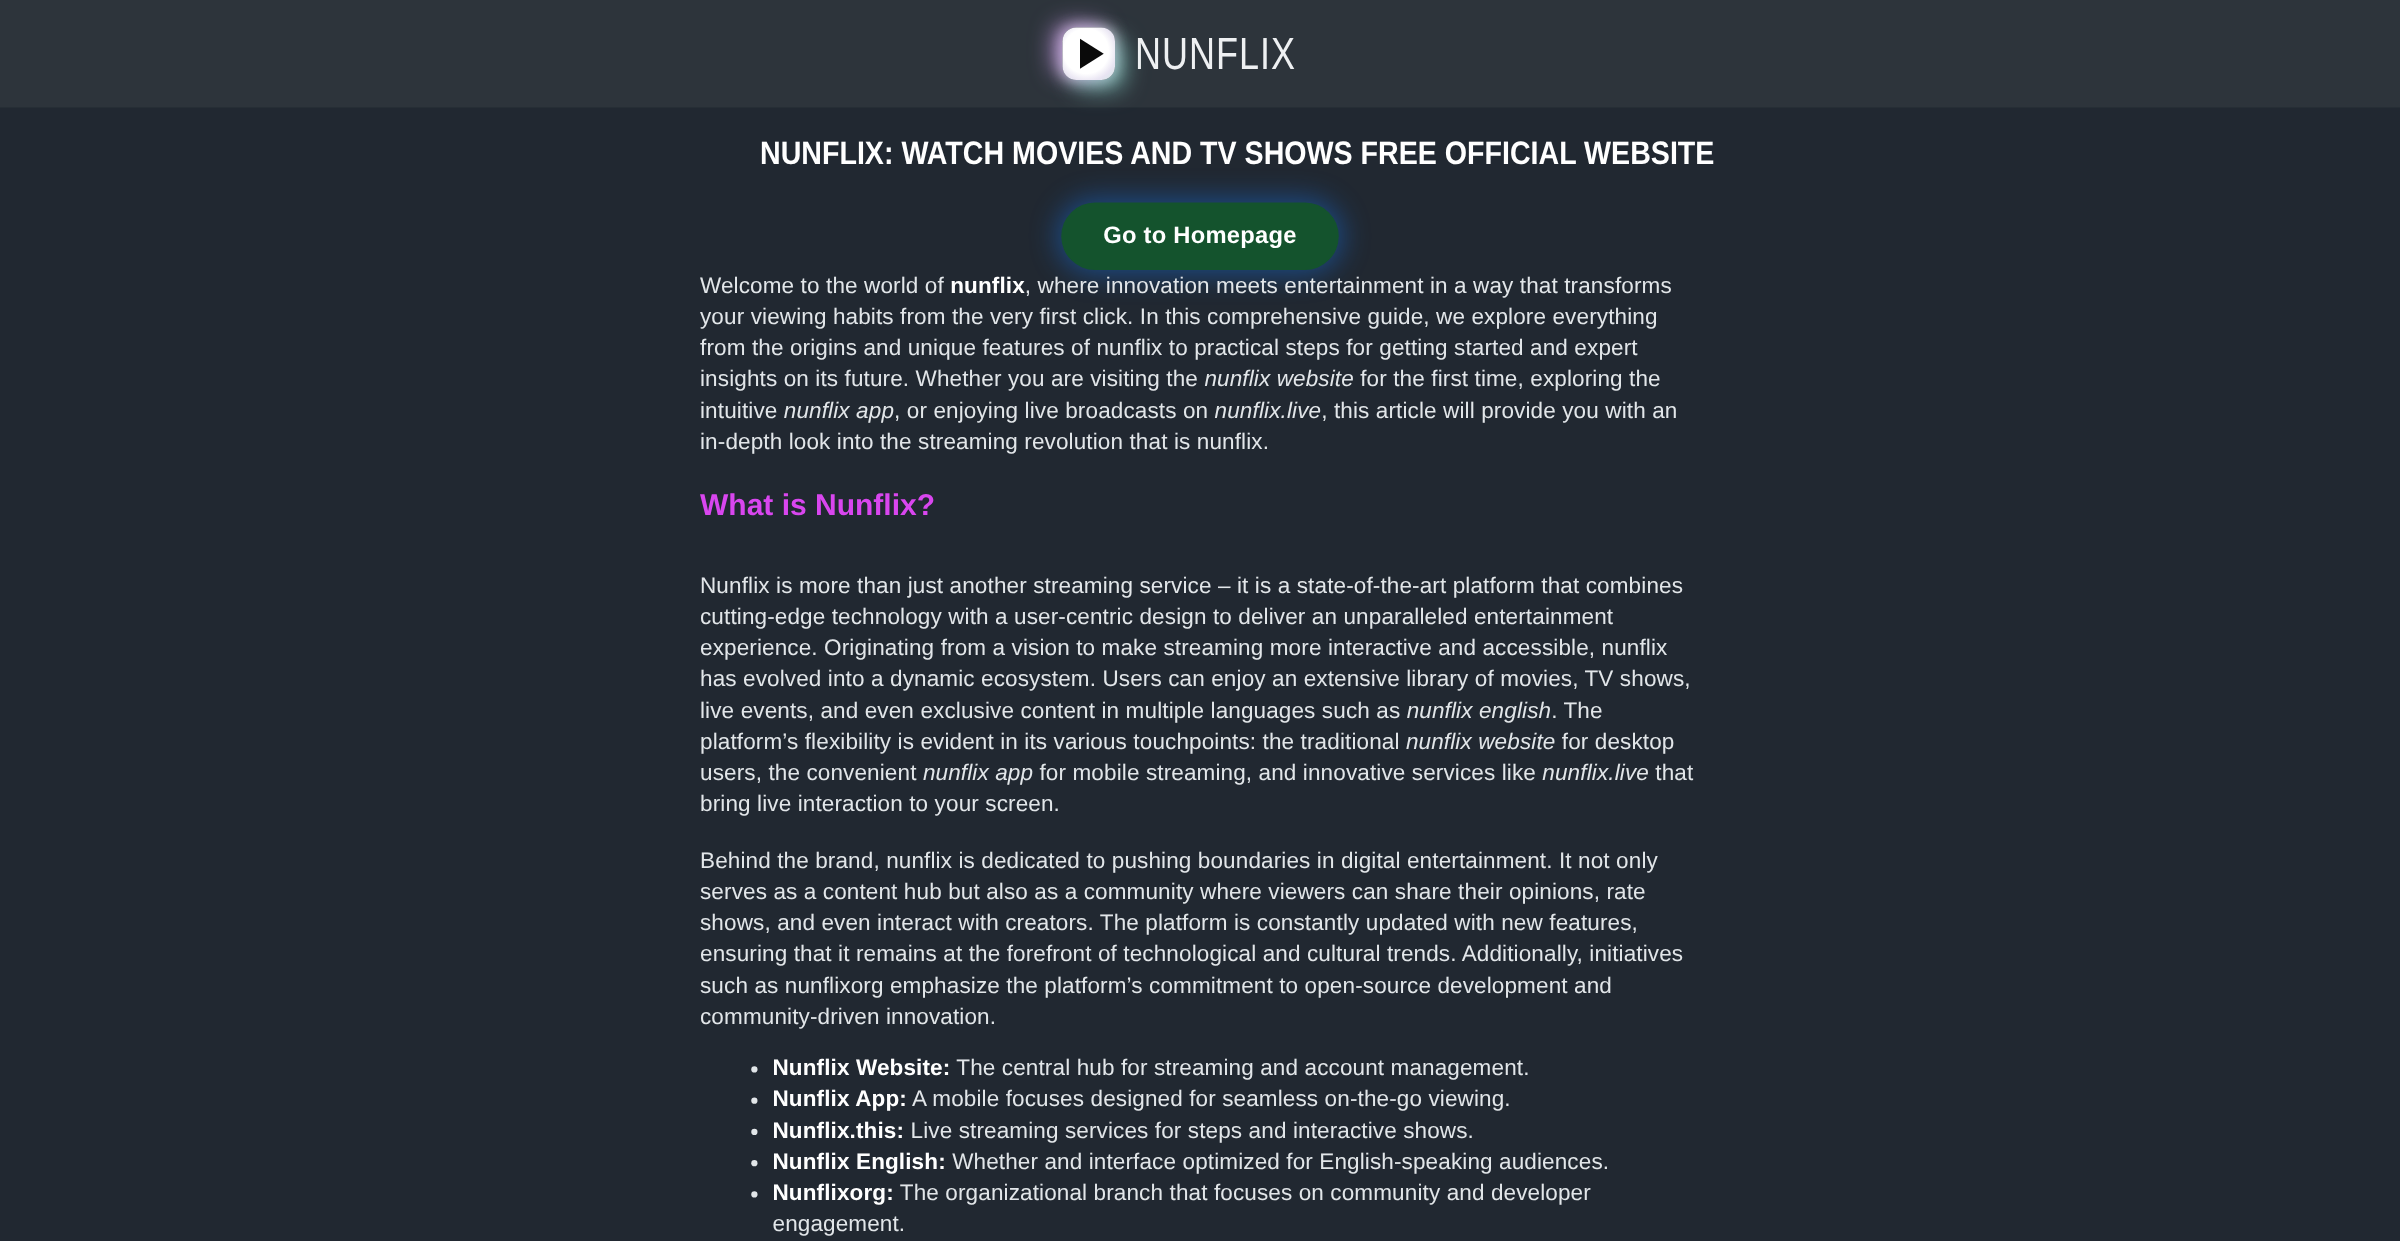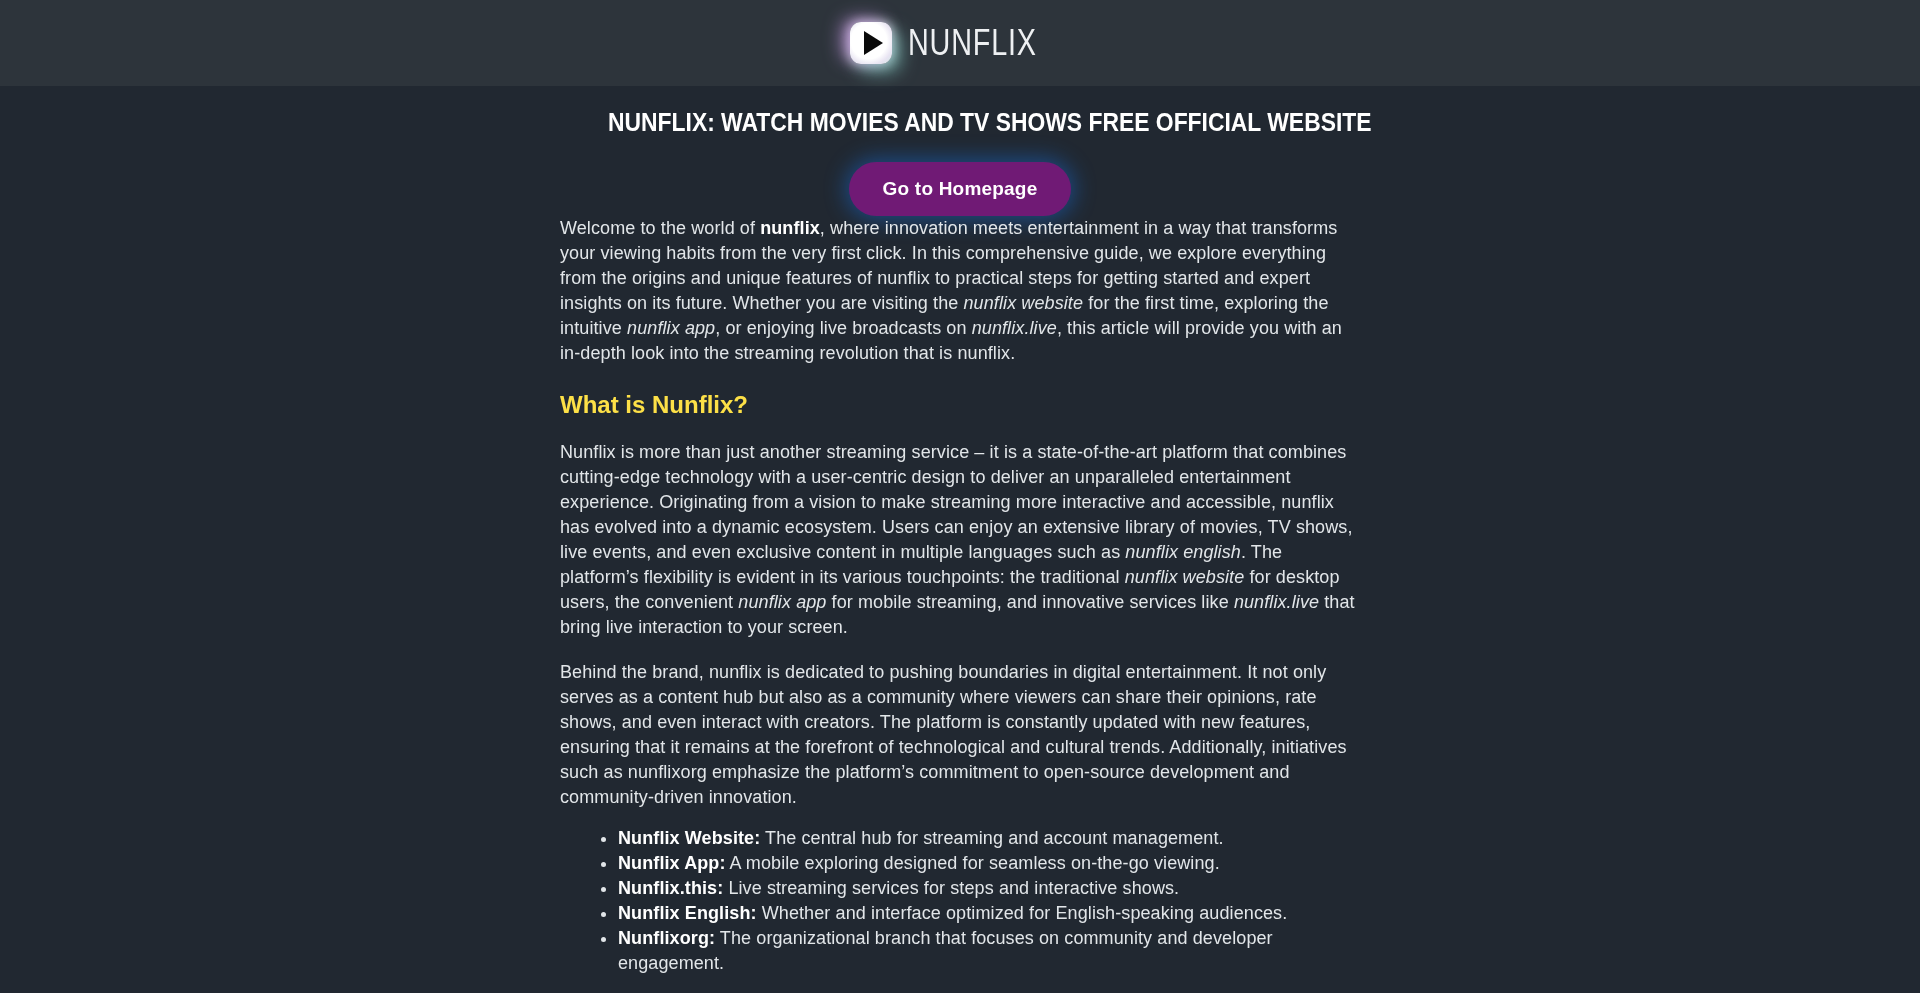--- a/index.html
+++ b/index.html
@@ -37,36 +37,36 @@
   
   main { width: 800px; margin: 0 auto; }
   h1 {
     margin: 20px 0 0; text-align: center; color: #ffffff;
     font-size: 26px; line-height: 32px; font-weight: bold;
     white-space: nowrap; transform: scaleX(.88); transform-origin: center;
     letter-spacing: 0px;
   }
   .cta-row { text-align: center; margin-top: 24px; }
   .cta-button {
-    display: inline-block; background: #701a75; color: #ffffff;
+    display: inline-block; background: #14532d; color: #ffffff;
     border: none; border-radius: 28px; padding: 16px 34px;
     font-family: "Liberation Sans", sans-serif;
     font-size: 19px; font-weight: bold; letter-spacing: .2px;
     box-shadow: 0 0 22px 3px rgba(23,120,242,.45);
     cursor: pointer;
   }
   p {
     font-size: 18px; line-height: 25px; margin: 0 0 20px;
     color: #e2e6e9; letter-spacing: .1px;
   }
   p.first { }
   p b, li b { color: #ffffff; }
   h2 {
-    color: #fde047; font-size: 24px; line-height: 30px;
-    font-weight: bold; margin: 24px 0 20px;
+    color: #d946ef; font-size: 24px; line-height: 30px;
+    font-weight: bold; margin: 24px 0 36px;
   }
   p.pre-list { margin-bottom: 0; }
   ul { margin: 16px; padding-left: 42px; }
   li { font-size: 18px; line-height: 25px; color: #e2e6e9; letter-spacing: .1px; }
 </style>
 </head>
 <body>
 
 <header class="top-header">
   <div class="logo">
@@ -87,18 +87,18 @@
   <p class="first"><span>Welcome to the world of </span><b>nunflix</b><span>, where innovation meets entertainment in a way that transforms your viewing habits from the very first click. In this comprehensive guide, we explore everything from the origins and unique features of nunflix to practical steps for getting started and expert insights on its future. Whether you are visiting the </span><i>nunflix website</i><span> for the first time, exploring the intuitive </span><i>nunflix app</i><span>, or enjoying live broadcasts on </span><i>nunflix.live</i><span>, this article will provide you with an in-depth look into the streaming revolution that is nunflix.</span></p>
 
   <h2>What is Nunflix?</h2>
 
   <p><span>Nunflix is more than just another streaming service – it is a state-of-the-art platform that combines cutting-edge technology with a user-centric design to deliver an unparalleled entertainment experience. Originating from a vision to make streaming more interactive and accessible, nunflix has evolved into a dynamic ecosystem. Users can enjoy an extensive library of movies, TV shows, live events, and even exclusive content in multiple languages such as </span><i>nunflix english</i><span>. The platform’s flexibility is evident in its various touchpoints: the traditional </span><i>nunflix website</i><span> for desktop users, the convenient </span><i>nunflix app</i><span> for mobile streaming, and innovative services like </span><i>nunflix.live</i><span> that bring live interaction to your screen.</span></p>
 
   <p class="pre-list"><span>Behind the brand, nunflix is dedicated to pushing boundaries in digital entertainment. It not only serves as a content hub but also as a community where viewers can share their opinions, rate shows, and even interact with creators. The platform is constantly updated with new features, ensuring that it remains at the forefront of technological and cultural trends. Additionally, initiatives such as nunflixorg emphasize the platform’s commitment to open-source development and community-driven innovation.</span></p>
 
   <ul>
       <li><b>Nunflix Website:</b><span> The central hub for streaming and account management.</span></li>
-      <li><b>Nunflix App:</b><span> A mobile exploring designed for seamless on-the-go viewing.</span></li>
+      <li><b>Nunflix App:</b><span> A mobile focuses designed for seamless on-the-go viewing.</span></li>
       <li><b>Nunflix.this:</b><span> Live streaming services for steps and interactive shows.</span></li>
       <li><b>Nunflix English:</b><span> Whether and interface optimized for English-speaking audiences.</span></li>
       <li><b>Nunflixorg:</b><span> The organizational branch that focuses on community and developer engagement.</span></li>
     </ul>
 </main>
 
 </body></html>

